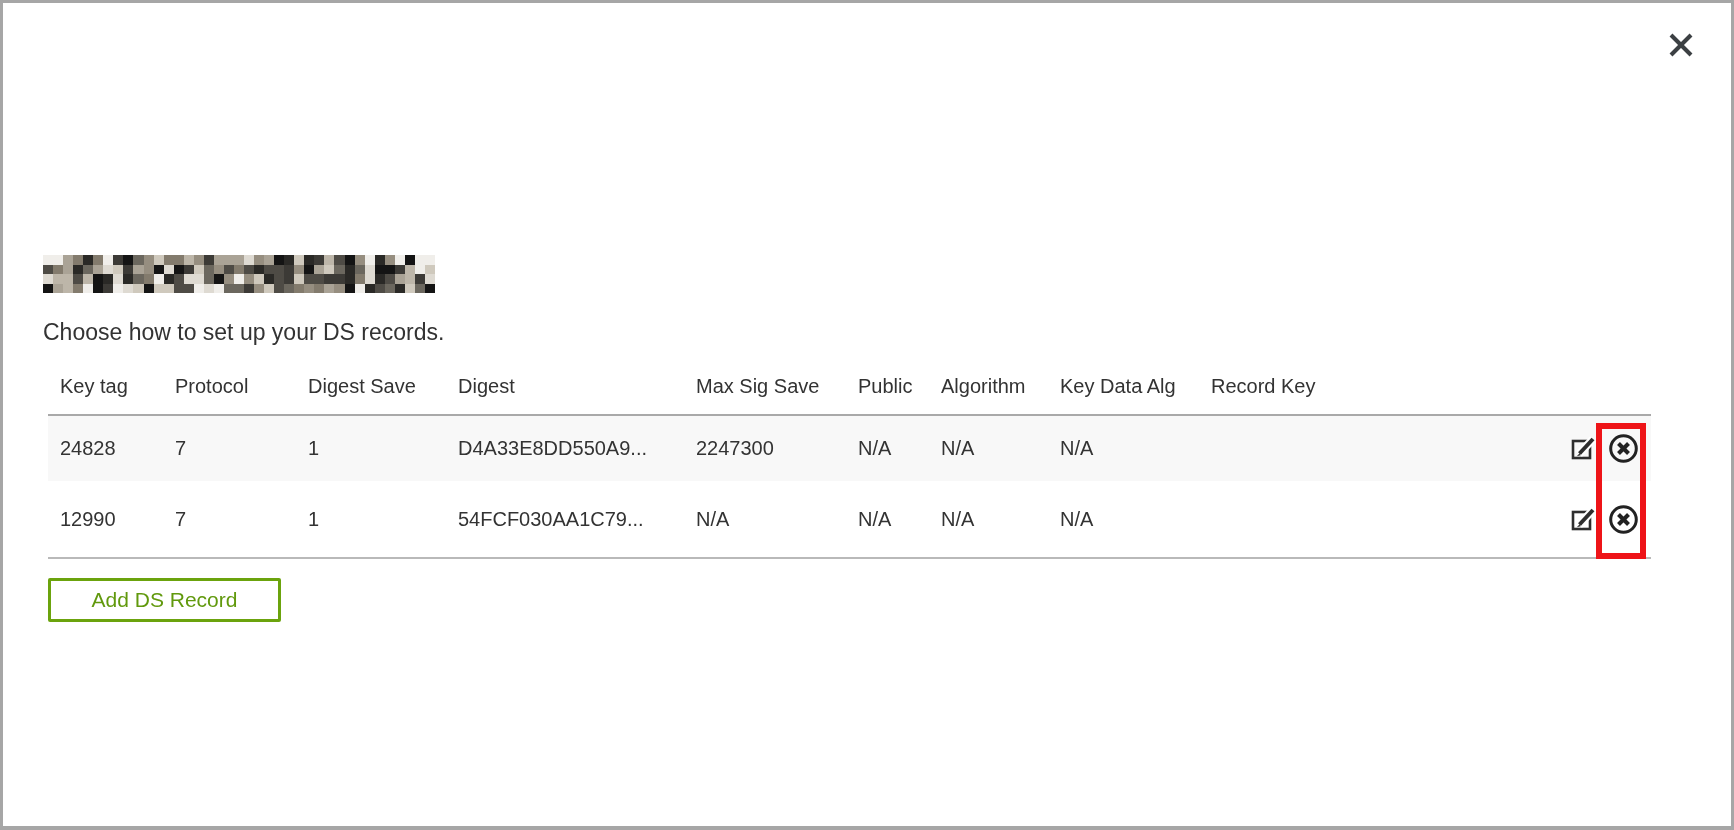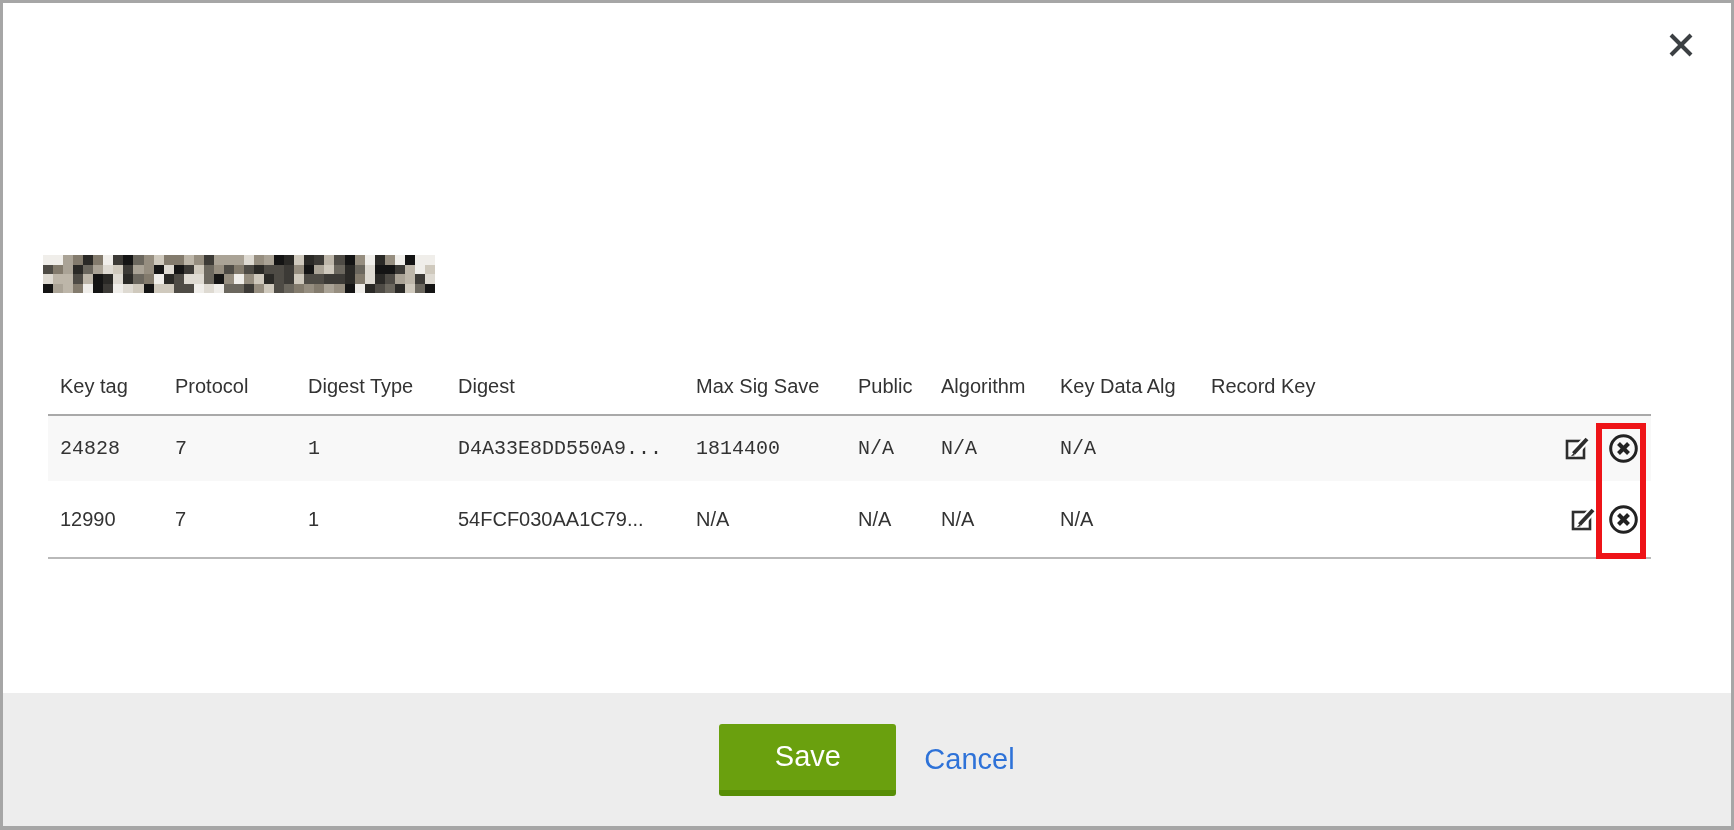--- a/index.html
+++ b/index.html
@@ -45,21 +45,21 @@
   }
   table.ds-table th{
     text-align:left;font-weight:400;
     padding:6px 12px 16px 12px;
     border-bottom:2px solid #a9a9a9;
     white-space:nowrap;overflow:hidden;
   }
   table.ds-table td{
     padding:0 12px;white-space:nowrap;overflow:hidden;
   }
-  tr.row-0 td{height:66px;background:#f8f8f8;font-family:Liberation Mono, monospace;}
+  tr.row-0 td{height:66px;background:#f8f8f8;}
   tr.row-1 td{height:77px;background:#ffffff;border-bottom:2px solid #b9b9b9;}
   td.actions{text-align:right;padding-right:10px;}
   .icon-btn{
     background:none;border:none;padding:0;margin:0 0 0 5px;
     cursor:pointer;vertical-align:middle;line-height:0;
   }
   .highlight-rect{
     position:absolute;left:1593px;top:420px;
     width:50px;height:136px;
     border:6px solid #ee1418;
@@ -257,56 +257,57 @@
       <div style="background: rgb(240, 238, 234);"></div>
       <div style="background: rgb(42, 41, 38);"></div>
       <div style="background: rgb(78, 75, 69);"></div>
       <div style="background: rgb(107, 103, 94);"></div>
       <div style="background: rgb(42, 41, 38);"></div>
       <div style="background: rgb(207, 201, 189);"></div>
       <div style="background: rgb(107, 103, 94);"></div>
       <div style="background: rgb(20, 20, 20);"></div>
     </div>
 
+  <div class="instruction">Choose how to set up your DS records.</div>
 
   <div class="table-wrap">
     <table class="ds-table">
       <colgroup>
         <col style="width:115px">
           <col style="width:133px">
           <col style="width:150px">
         <col style="width:238px">
           <col style="width:162px">
           <col style="width:83px">
         <col style="width:119px">
           <col style="width:151px">
           <col style="width:322px">
         <col style="width:130px">
       </colgroup>
       <thead>
         <tr>
           <th>Key tag</th>
           <th>Protocol</th>
-          <th>Digest Type</th>
+          <th>Digest Save</th>
           <th>Digest</th>
           <th>Max Sig Save</th>
           <th>Public</th>
           <th>Algorithm</th>
           <th>Key Data Alg</th>
           <th>Record Key</th>
           <th></th>
         </tr>
       </thead>
       <tbody>
         <tr class="row-0">
           <td>24828</td>
           <td>7</td>
           <td>1</td>
           <td>D4A33E8DD550A9...</td>
-          <td>1814400</td>
+          <td>2247300</td>
           <td>N/A</td>
           <td>N/A</td>
           <td>N/A</td>
           <td></td>
           <td class="actions">
             <button class="icon-btn" aria-label="Edit record">
               <span style="line-height:0;">
                 <svg width="27" height="27" viewBox="0 0 27 27">
                   <rect x="3" y="6" width="17" height="17" fill="none" stroke="#2e2e2e" stroke-width="2.6"></rect>
                   <line x1="9" y1="19" x2="23" y2="4" stroke="#ffffff" stroke-width="8"></line>
@@ -357,19 +358,16 @@
               </span>
             </button>
           </td>
         </tr>
       </tbody>
     </table>
   </div>
 
   <div class="highlight-rect"></div>
 
-
-  <div class="footer">
-    <button class="save-btn">Save</button>
-    <a class="cancel-link">Cancel</a>
-  </div>
+  <button class="add-ds-btn">Add DS Record</button>
+
 
 </div>
 
 </body></html>

